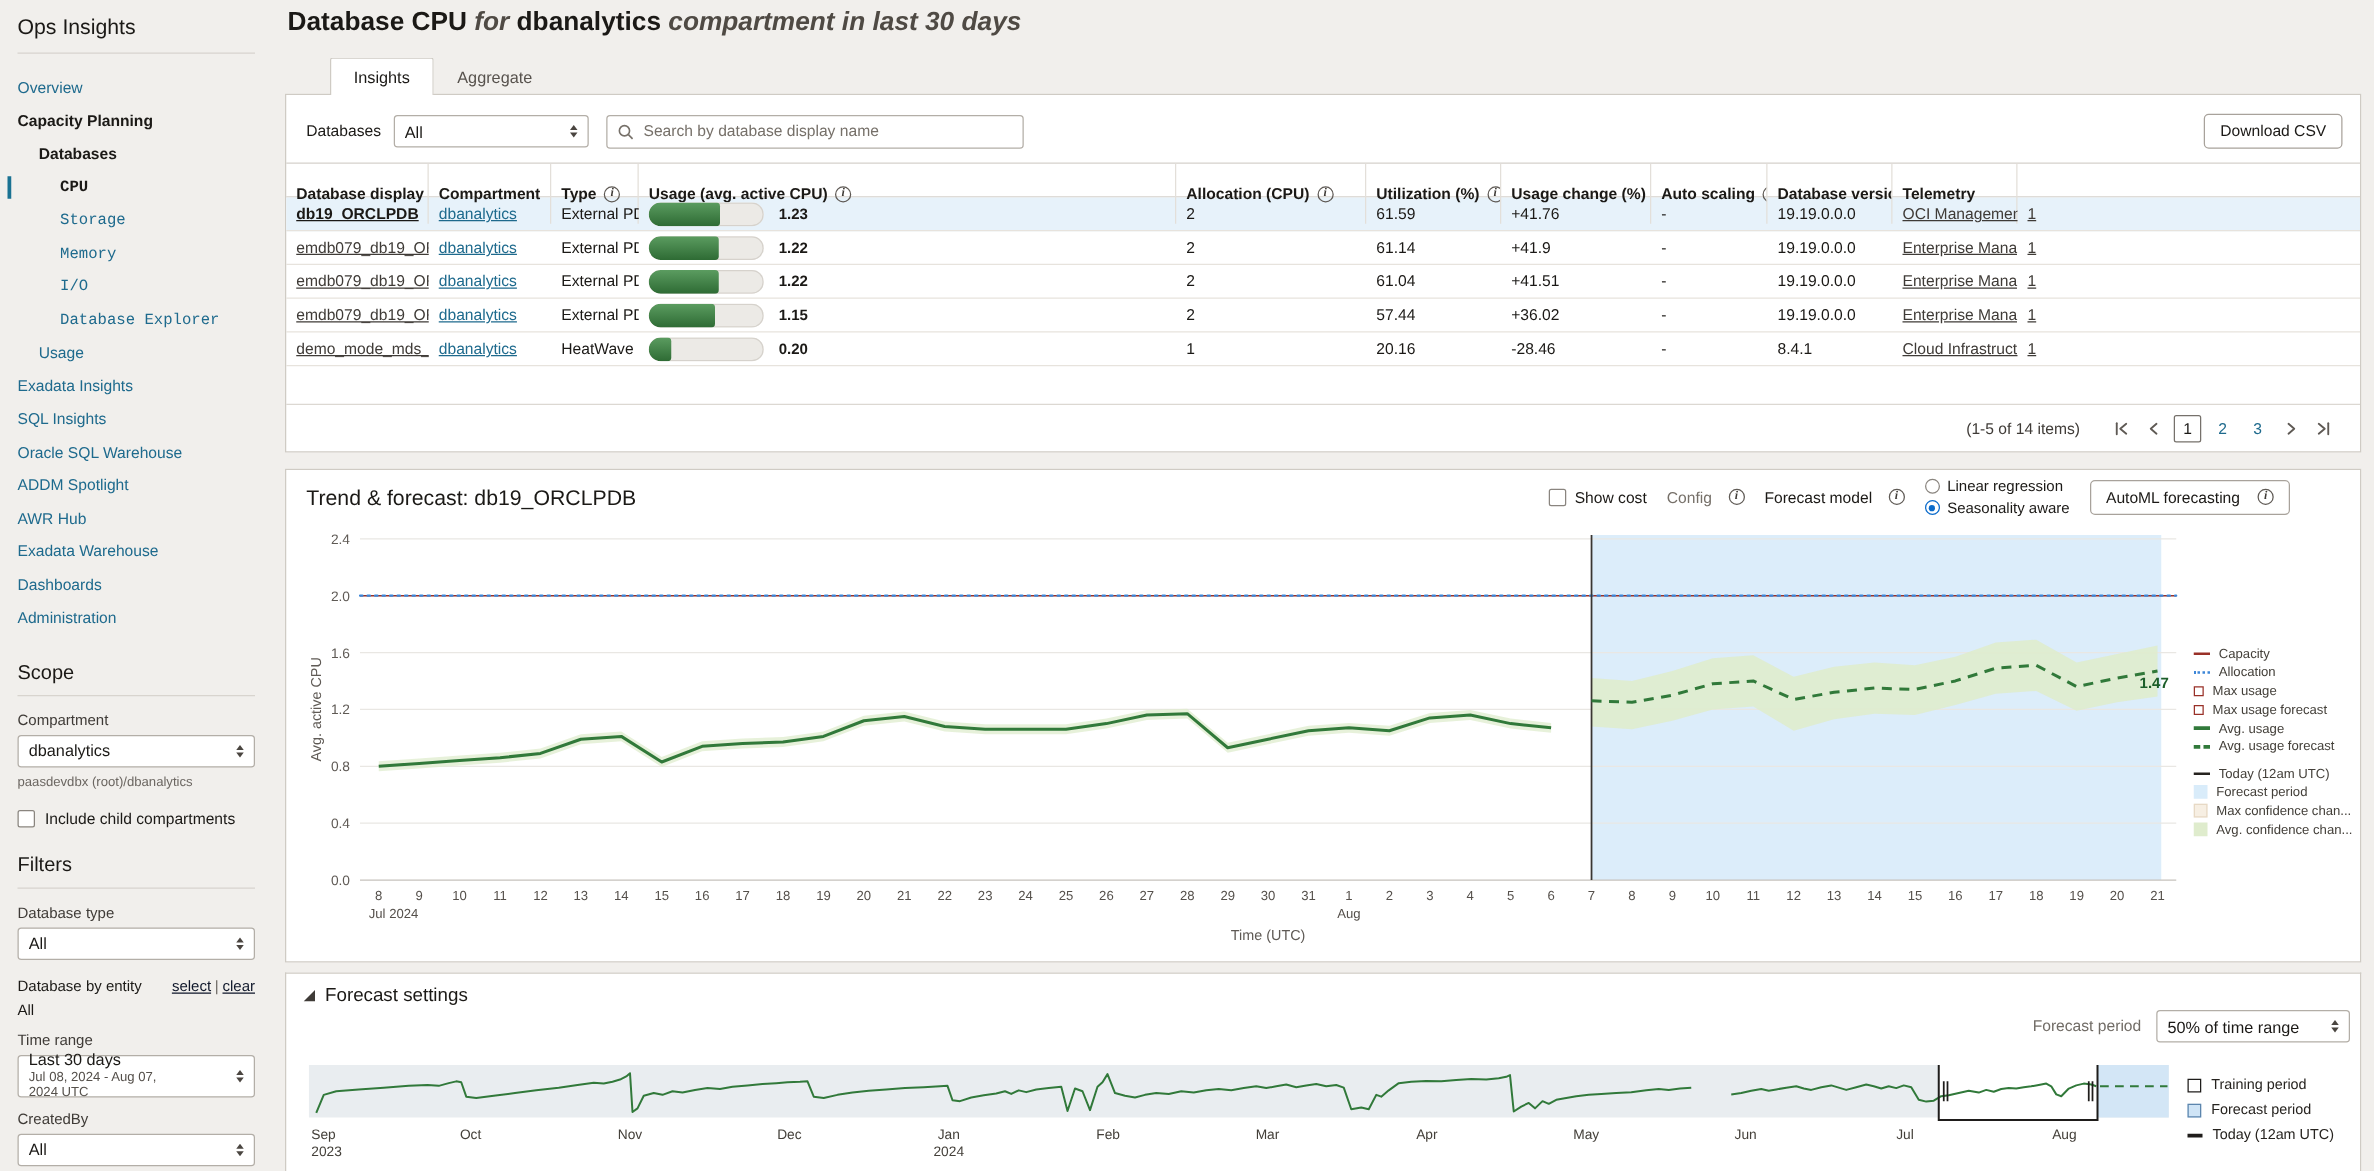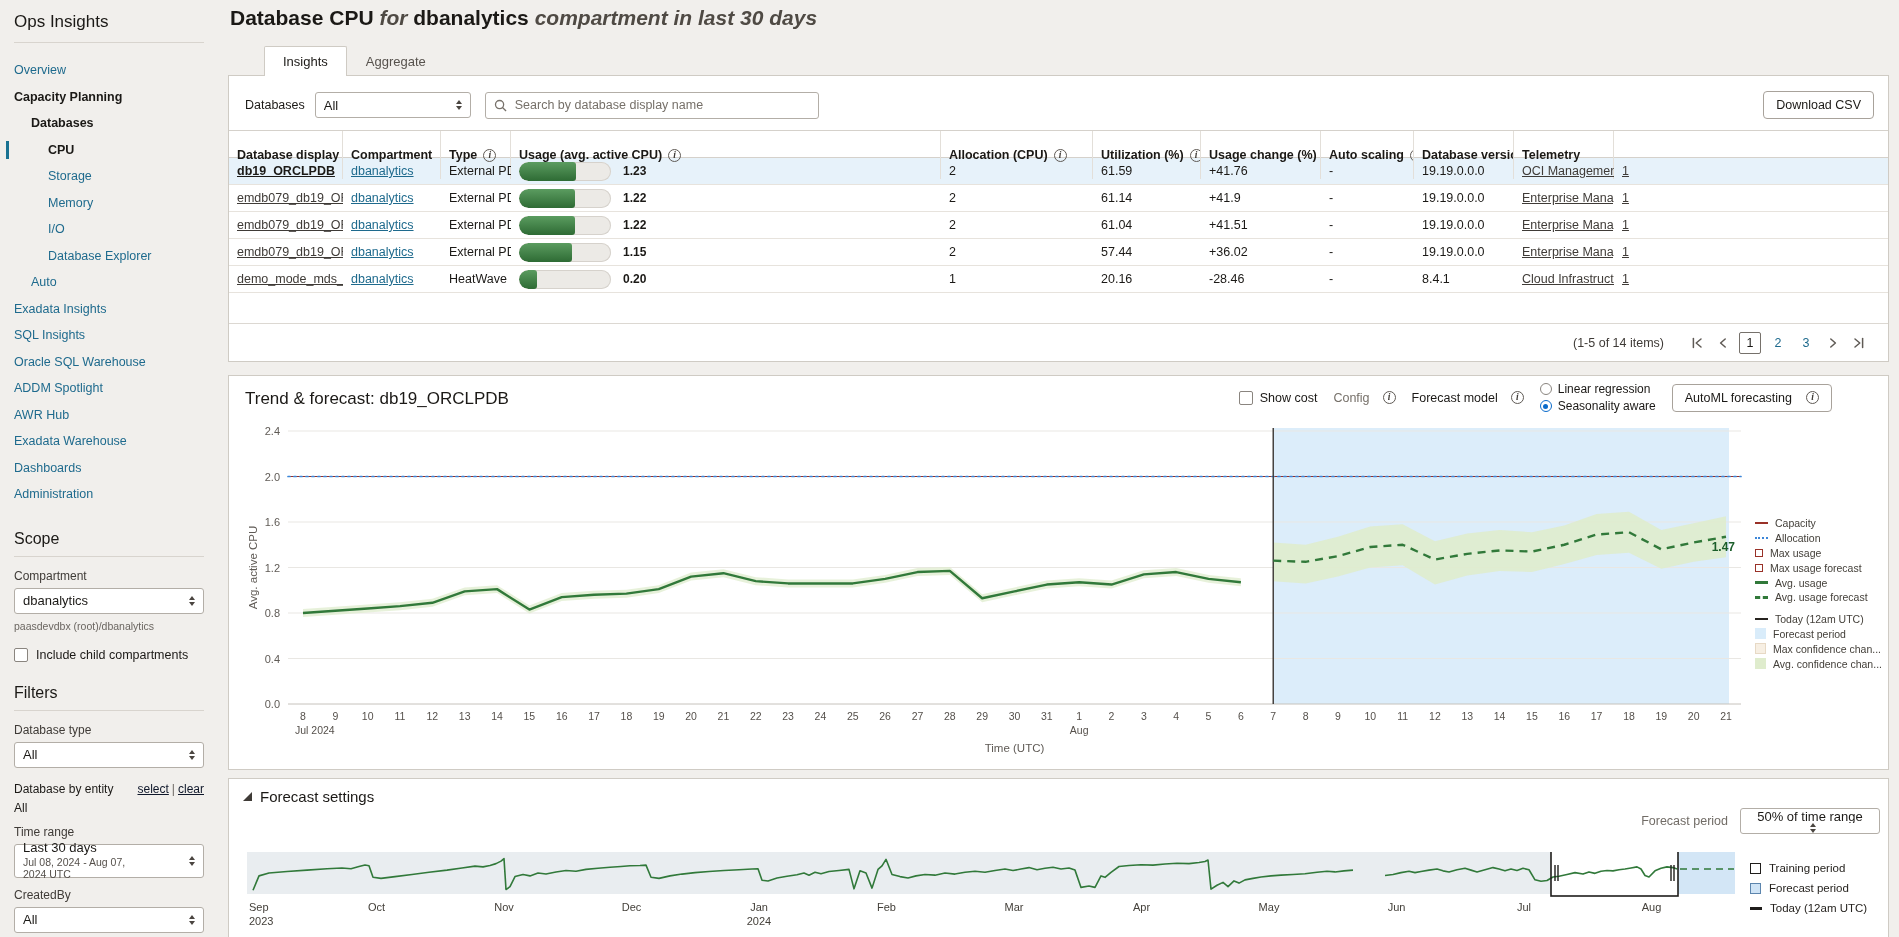--- a/index.html
+++ b/index.html
@@ -10,21 +10,21 @@
   
   .sidebar{width:218px;min-width:218px;padding:8px 14px 18px 14px;background:#f1efec;}
   .sb-title{font-size:17px;color:#1b1916;padding:4px 0 10px 0;}
   .sb-divider{border:none;border-top:1px solid #d8d4ce;margin:0 0 14px 0;}
   .sb-item{font-size:12.5px;line-height:26.5px;height:26.5px;white-space:nowrap;cursor:pointer;position:relative;}
   .sb-item.link{color:#1e6a8d;}
   .sb-item.bold{color:#1b1916;font-weight:bold;}
   .sb-item.active{color:#1b1916;font-weight:bold;}
   .sb-item.active::before{content:'';position:absolute;left:-8px;top:4px;bottom:4px;width:3px;background:#1a7292;}
   .sb-item.lvl2{padding-left:17px;}
-  .sb-item.lvl3{padding-left:34px;}
+  .sb-item.lvl3{padding-left:34px;font-family:Liberation Mono, monospace;}
   .sb-heading{font-size:16px;color:#1b1916;margin:22px 0 8px 0;}
   .sb-hr{border:none;border-top:1px solid #d8d4ce;margin:0 0 12px 0;}
   .sb-label{font-size:12px;color:#3f3b37;margin:10px 0 5px 0;}
   .select{background:#fff;border:1px solid #b3aea7;border-radius:3px;height:26px;display:flex;
     align-items:center;justify-content:space-between;padding:0 8px;font-size:13px;cursor:pointer;}
   .select .sel-text{white-space:nowrap;overflow:hidden;}
   .select.tall{height:34px;gap:48px;}
   .sel-2line{display:flex;flex-direction:column;justify-content:center;line-height:1.15;}
   .sel-sub{font-size:10.5px;color:#55504b;}
   .caret{display:flex;flex-direction:column;align-items:center;gap:2px;margin-left:6px;}
@@ -116,21 +116,21 @@
   .sw-fill-blue{width:11px;height:11px;background:#d9ecfa;}
   .sw-fill-tan{width:11px;height:11px;background:#f7efe3;border:1px solid #e7d9c5;}
   .sw-fill-green{width:11px;height:11px;background:#dfeccd;}
 
   
   .panel-forecast{margin-top:8px;height:163px;border-bottom:3px solid #aed2ee;}
   .fs-title{position:absolute;top:9px;left:14px;font-size:15px;display:flex;align-items:center;gap:8px;}
   .tri{width:0;height:0;border-right:9px solid #3f3b37;border-top:9px solid transparent;}
   .fs-period{position:absolute;top:29px;right:8px;display:flex;align-items:center;gap:12px;}
   .fs-period-label{font-size:12.5px;color:#716c66;}
-  .fs-period .select{width:140px;flex-direction:column;}
+  .fs-period .select{width:155px;}
   #mini-svg{position:absolute;left:18px;top:73px;}
   .fs-legend{position:absolute;left:1521px;top:79px;}
   .fsl-item{display:flex;align-items:center;gap:8px;font-size:11.5px;color:#26231f;height:20px;}
   .fsl-sw-training{width:11px;height:11px;background:#fff;border:1.5px solid #1f1d1b;}
   .fsl-sw-forecast{width:11px;height:11px;background:#cfe4f6;border:1px solid #5c85ad;}
   .fsl-sw-today{width:12px;height:3px;background:#1f1d1b;}
 </style>
 </head>
 <body>
 
@@ -141,21 +141,21 @@
     <hr class="sb-divider">
     <nav id="sb-nav">
         <div class="sb-item lvl1 link">Overview</div>
         <div class="sb-item lvl1 bold">Capacity Planning</div>
         <div class="sb-item lvl2 bold">Databases</div>
         <div class="sb-item lvl3 active">CPU</div>
         <div class="sb-item lvl3 link">Storage</div>
         <div class="sb-item lvl3 link">Memory</div>
         <div class="sb-item lvl3 link">I/O</div>
         <div class="sb-item lvl3 link">Database Explorer</div>
-        <div class="sb-item lvl2 link">Auto</div>
+        <div class="sb-item lvl2 link">Usage</div>
         <div class="sb-item lvl1 link">Exadata Insights</div>
         <div class="sb-item lvl1 link">SQL Insights</div>
         <div class="sb-item lvl1 link">Oracle SQL Warehouse</div>
         <div class="sb-item lvl1 link">ADDM Spotlight</div>
         <div class="sb-item lvl1 link">AWR Hub</div>
         <div class="sb-item lvl1 link">Exadata Warehouse</div>
         <div class="sb-item lvl1 link">Dashboards</div>
         <div class="sb-item lvl1 link">Administration</div>
       </nav>
 

